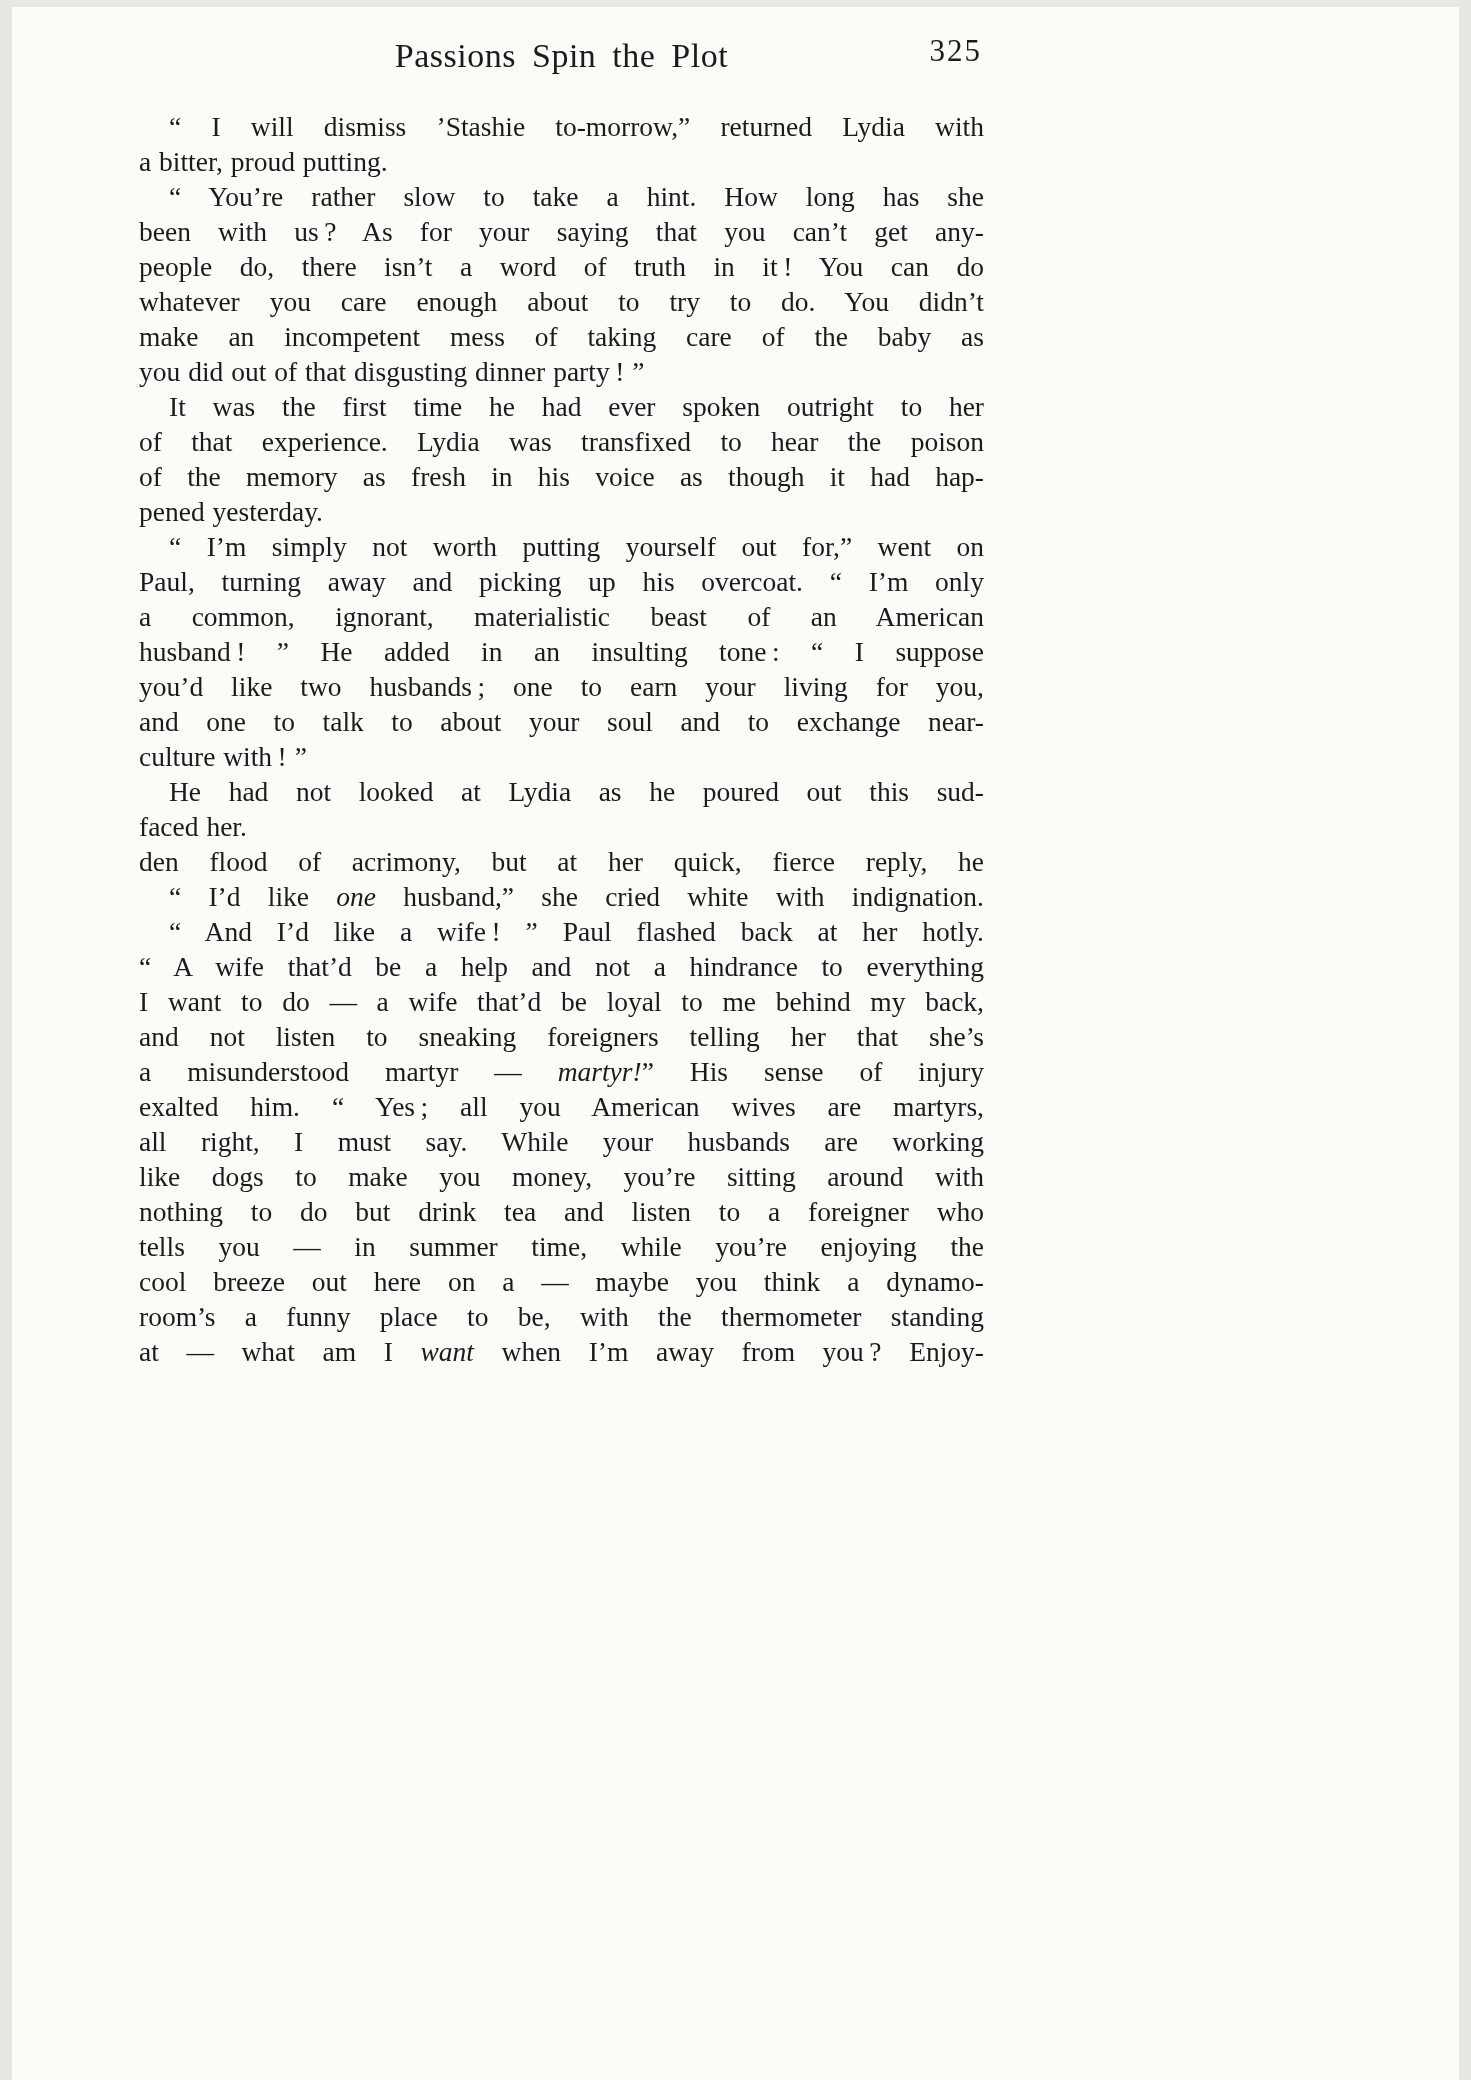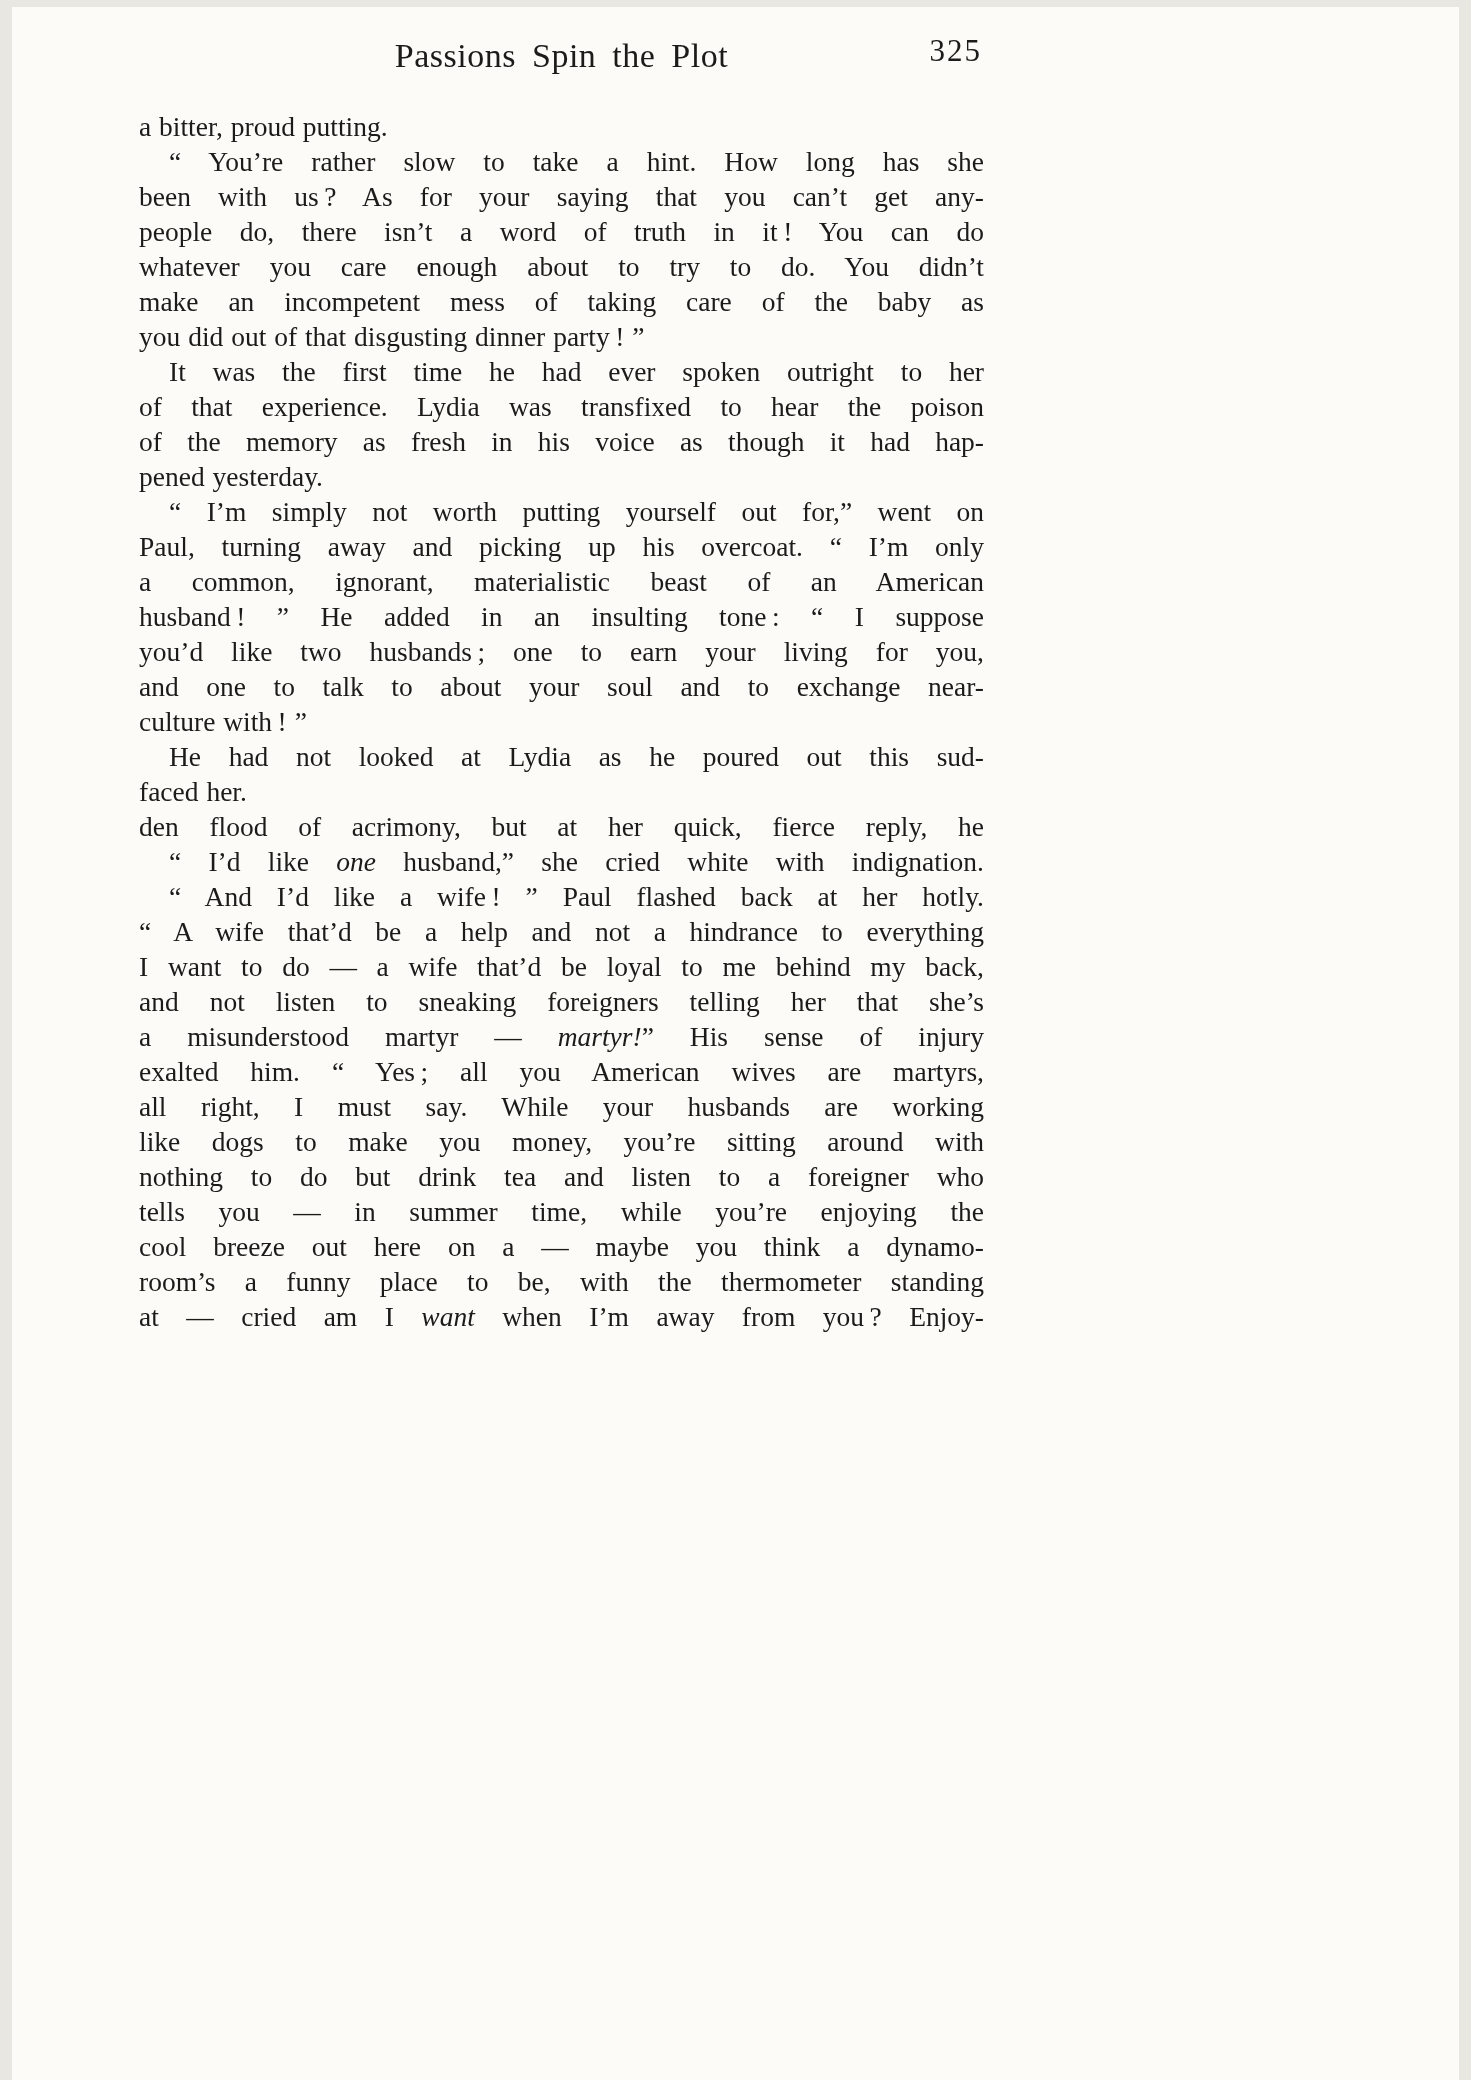--- a/index.html
+++ b/index.html
@@ -58,20 +58,21 @@
 <body>
 
 <div class="scan-page">
   <div class="text-column">
     <div class="page-header">
       <div class="page-title">Passions Spin the Plot</div>
       <div class="page-number">325</div>
     </div>
     <div class="text-body">
         <div class="para">
+          <div class="line first"><span>“ I will dismiss ’Stashie to-morrow,” returned Lydia with</span></div>
           <div class="line last"><span>a bitter, proud putting.</span></div>
         </div>
         <div class="para">
           <div class="line first"><span>“ You’re rather slow to take a hint.  How long has she</span></div>
           <div class="line"><span>been with us ?  As for your saying that you can’t get any-</span></div>
           <div class="line"><span>people do, there isn’t a word of truth in it !  You can do</span></div>
           <div class="line"><span>whatever you care enough about to try to do.  You didn’t</span></div>
           <div class="line"><span>make an incompetent mess of taking care of the baby as</span></div>
           <div class="line last"><span>you did out of that disgusting dinner party ! ”</span></div>
         </div>
@@ -104,17 +105,17 @@
           <div class="line"><span>I want to do — a wife that’d be loyal to me behind my back,</span></div>
           <div class="line"><span>and not listen to sneaking foreigners telling her that she’s</span></div>
           <div class="line"><span>a misunderstood martyr — </span><em>martyr!</em><span>”  His sense of injury</span></div>
           <div class="line"><span>exalted him.  “ Yes ; all you American wives are martyrs,</span></div>
           <div class="line"><span>all right, I must say.  While your husbands are working</span></div>
           <div class="line"><span>like dogs to make you money, you’re sitting around with</span></div>
           <div class="line"><span>nothing to do but drink tea and listen to a foreigner who</span></div>
           <div class="line"><span>tells you — in summer time, while you’re enjoying the</span></div>
           <div class="line"><span>cool breeze out here on a — maybe you think a dynamo-</span></div>
           <div class="line"><span>room’s a funny place to be, with the thermometer standing</span></div>
-          <div class="line"><span>at — cried am I </span><em>want</em><span> when I’m away from you ?  Enjoy-</span></div>
+          <div class="line"><span>at — what am I </span><em>want</em><span> when I’m away from you ?  Enjoy-</span></div>
         </div>
       </div>
   </div>
 </div>
 
 </body></html>

